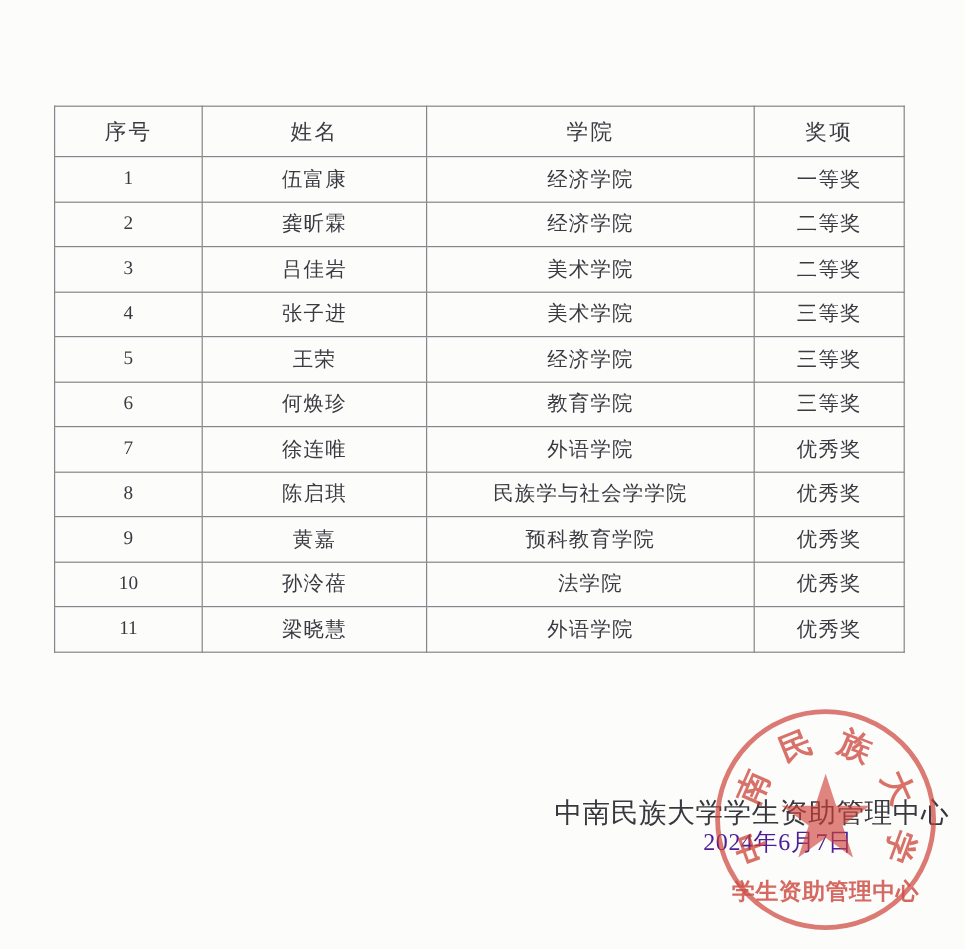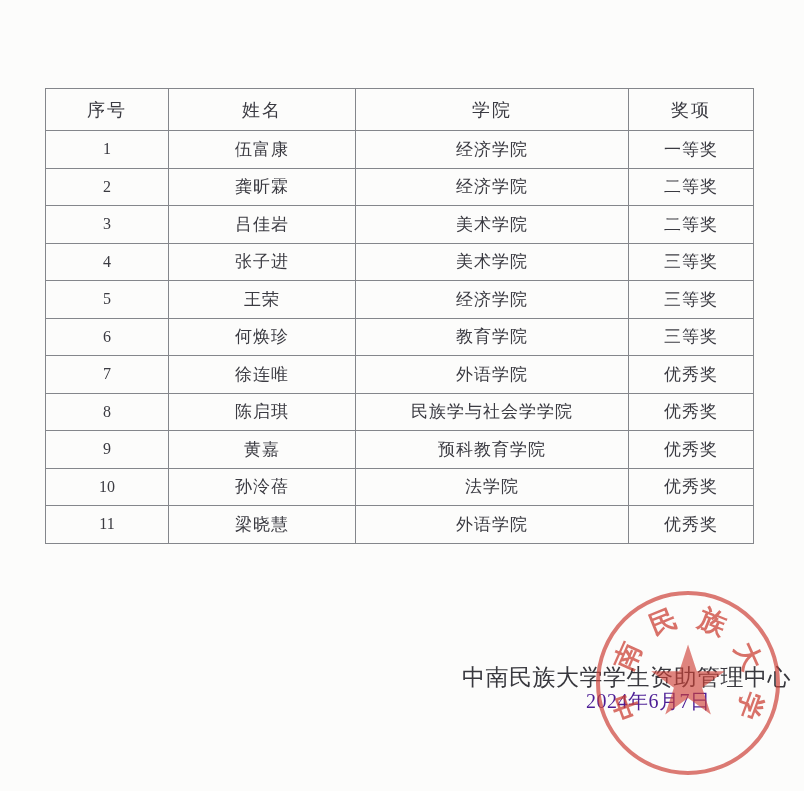--- a/index.html
+++ b/index.html
@@ -198,15 +198,16 @@
   <div class="seal">
     <div id="seal-arc">
         <span class="arc-char" style="transform: rotate(-110deg) translateY(-66px);">中</span>
         <span class="arc-char" style="transform: rotate(-66deg) translateY(-66px);">南</span>
         <span class="arc-char" style="transform: rotate(-22deg) translateY(-66px);">民</span>
         <span class="arc-char" style="transform: rotate(22deg) translateY(-66px);">族</span>
         <span class="arc-char" style="transform: rotate(66deg) translateY(-66px);">大</span>
         <span class="arc-char" style="transform: rotate(110deg) translateY(-66px);">学</span>
       </div>
     <div class="star">★</div>
+    <div class="seal-bottom">学生资助管理中心</div>
   </div>
 
 </div>
 
 </body></html>

